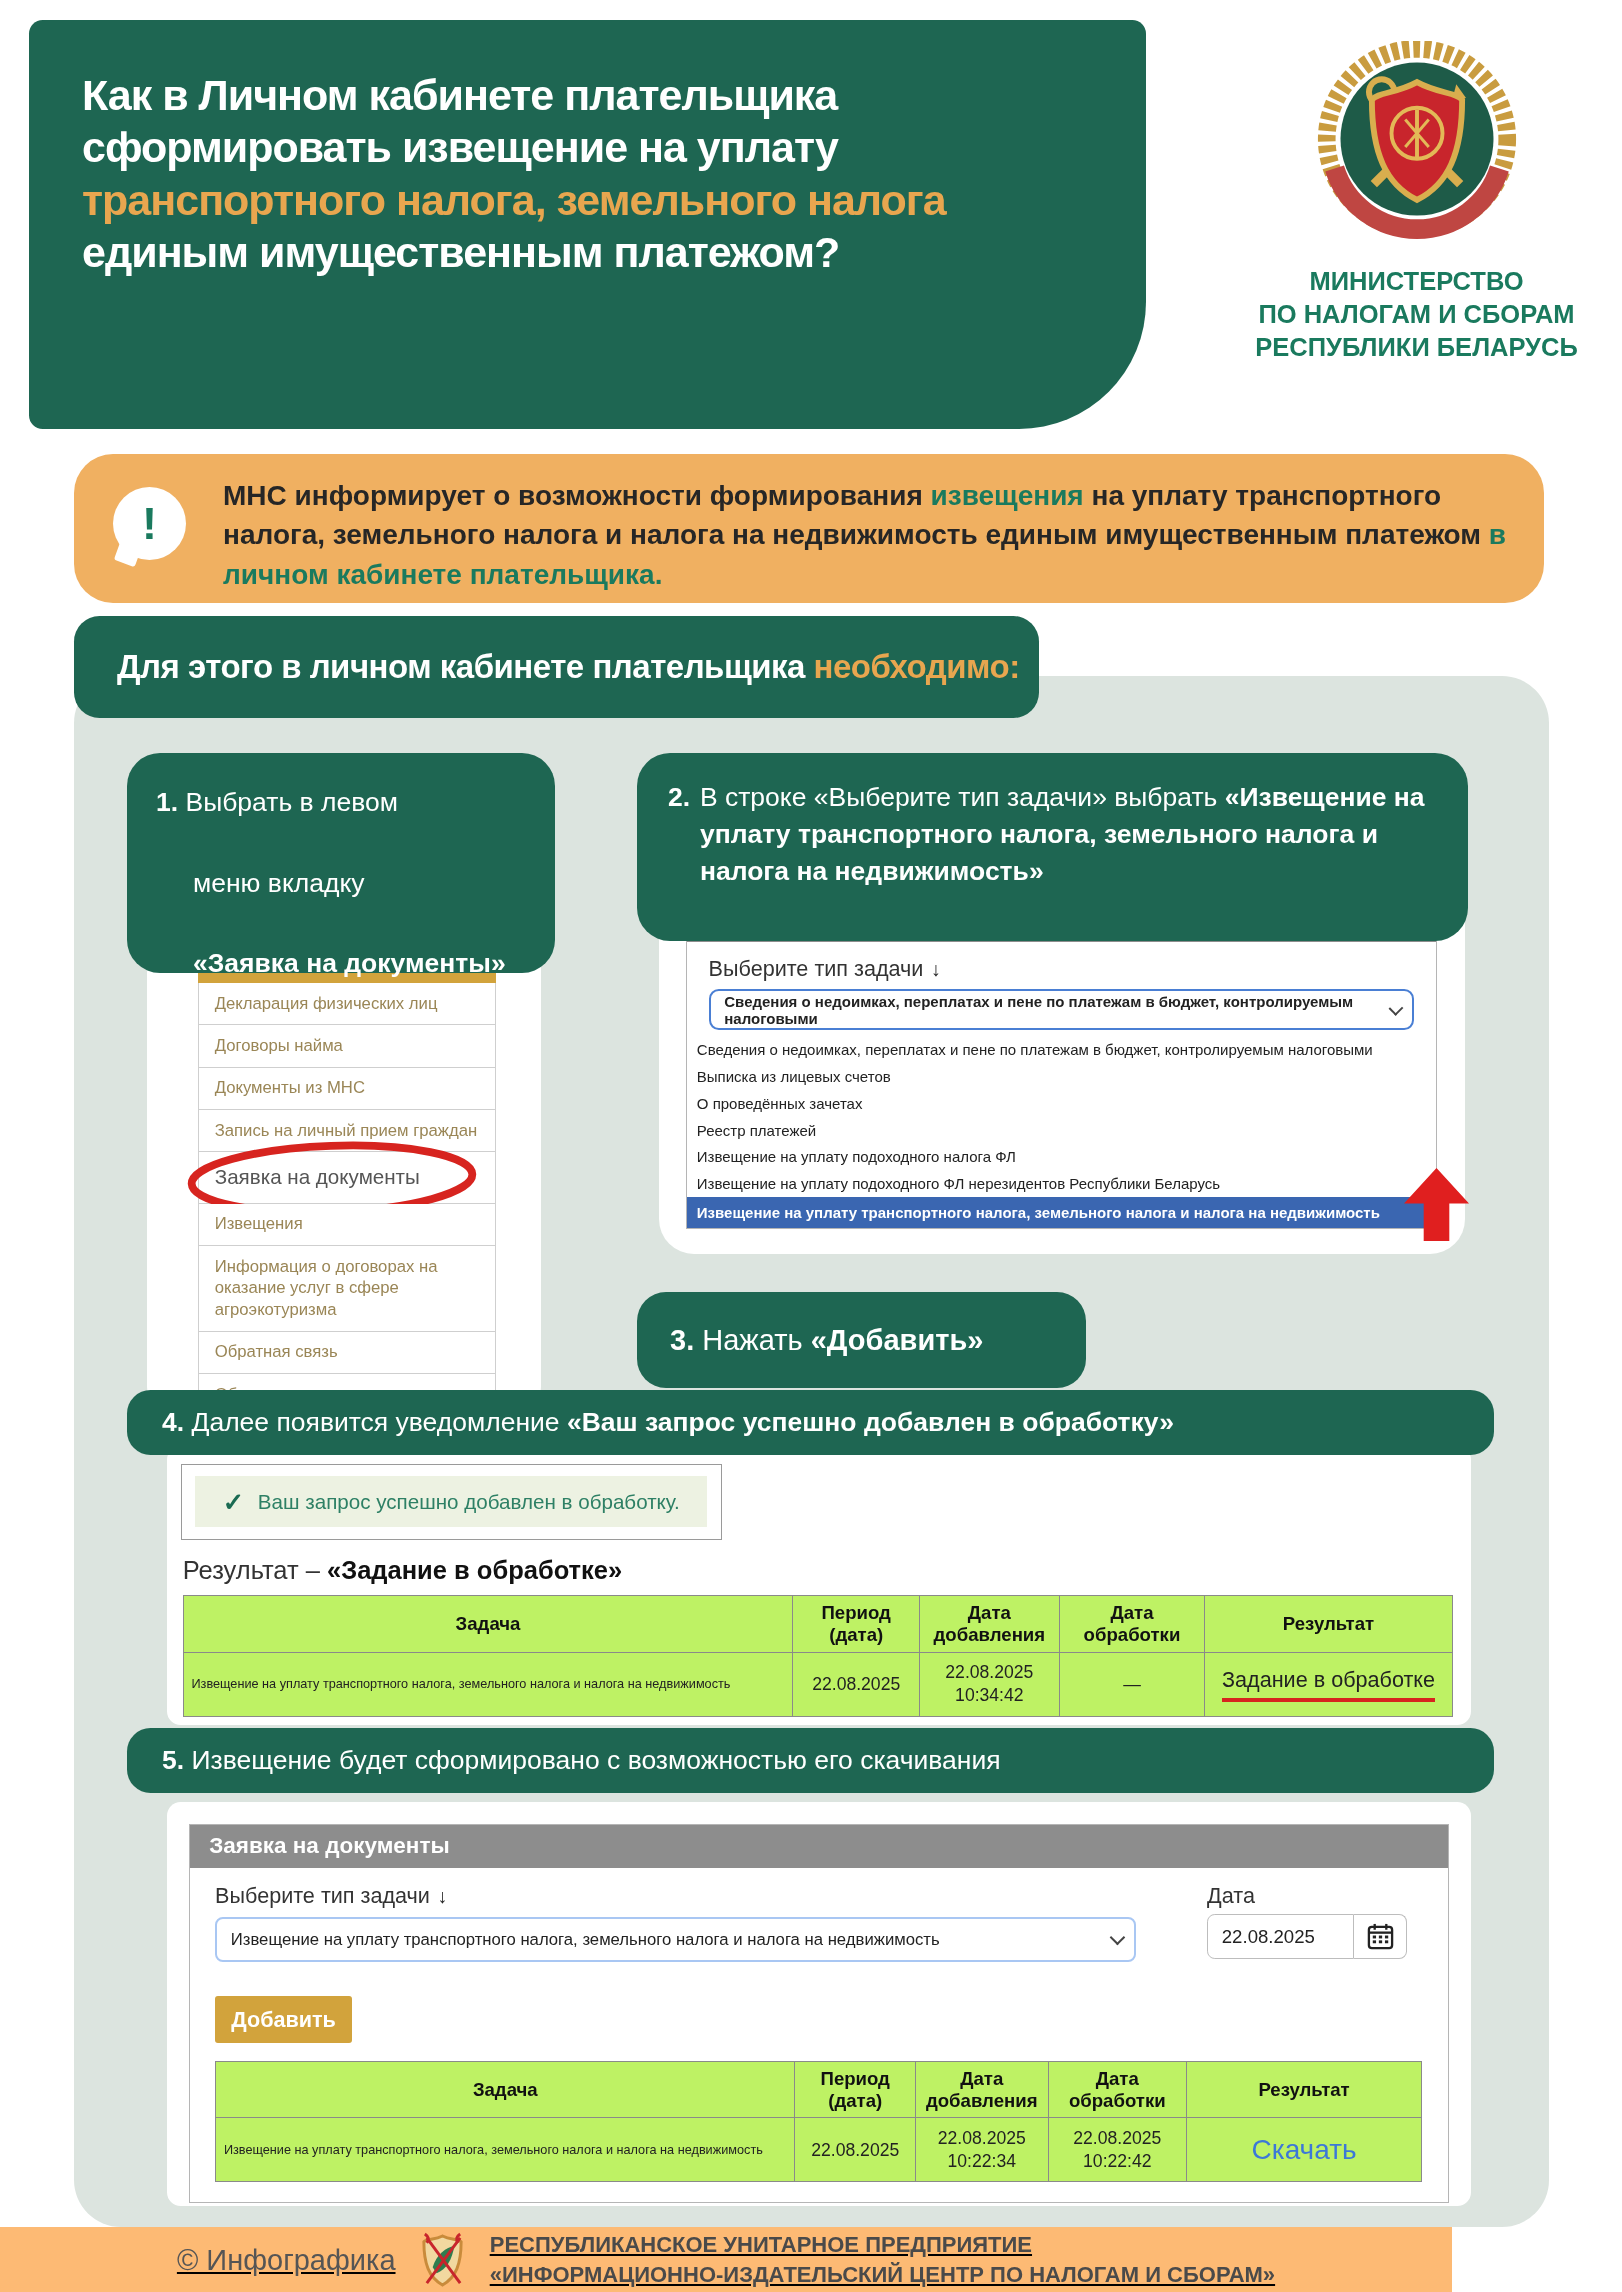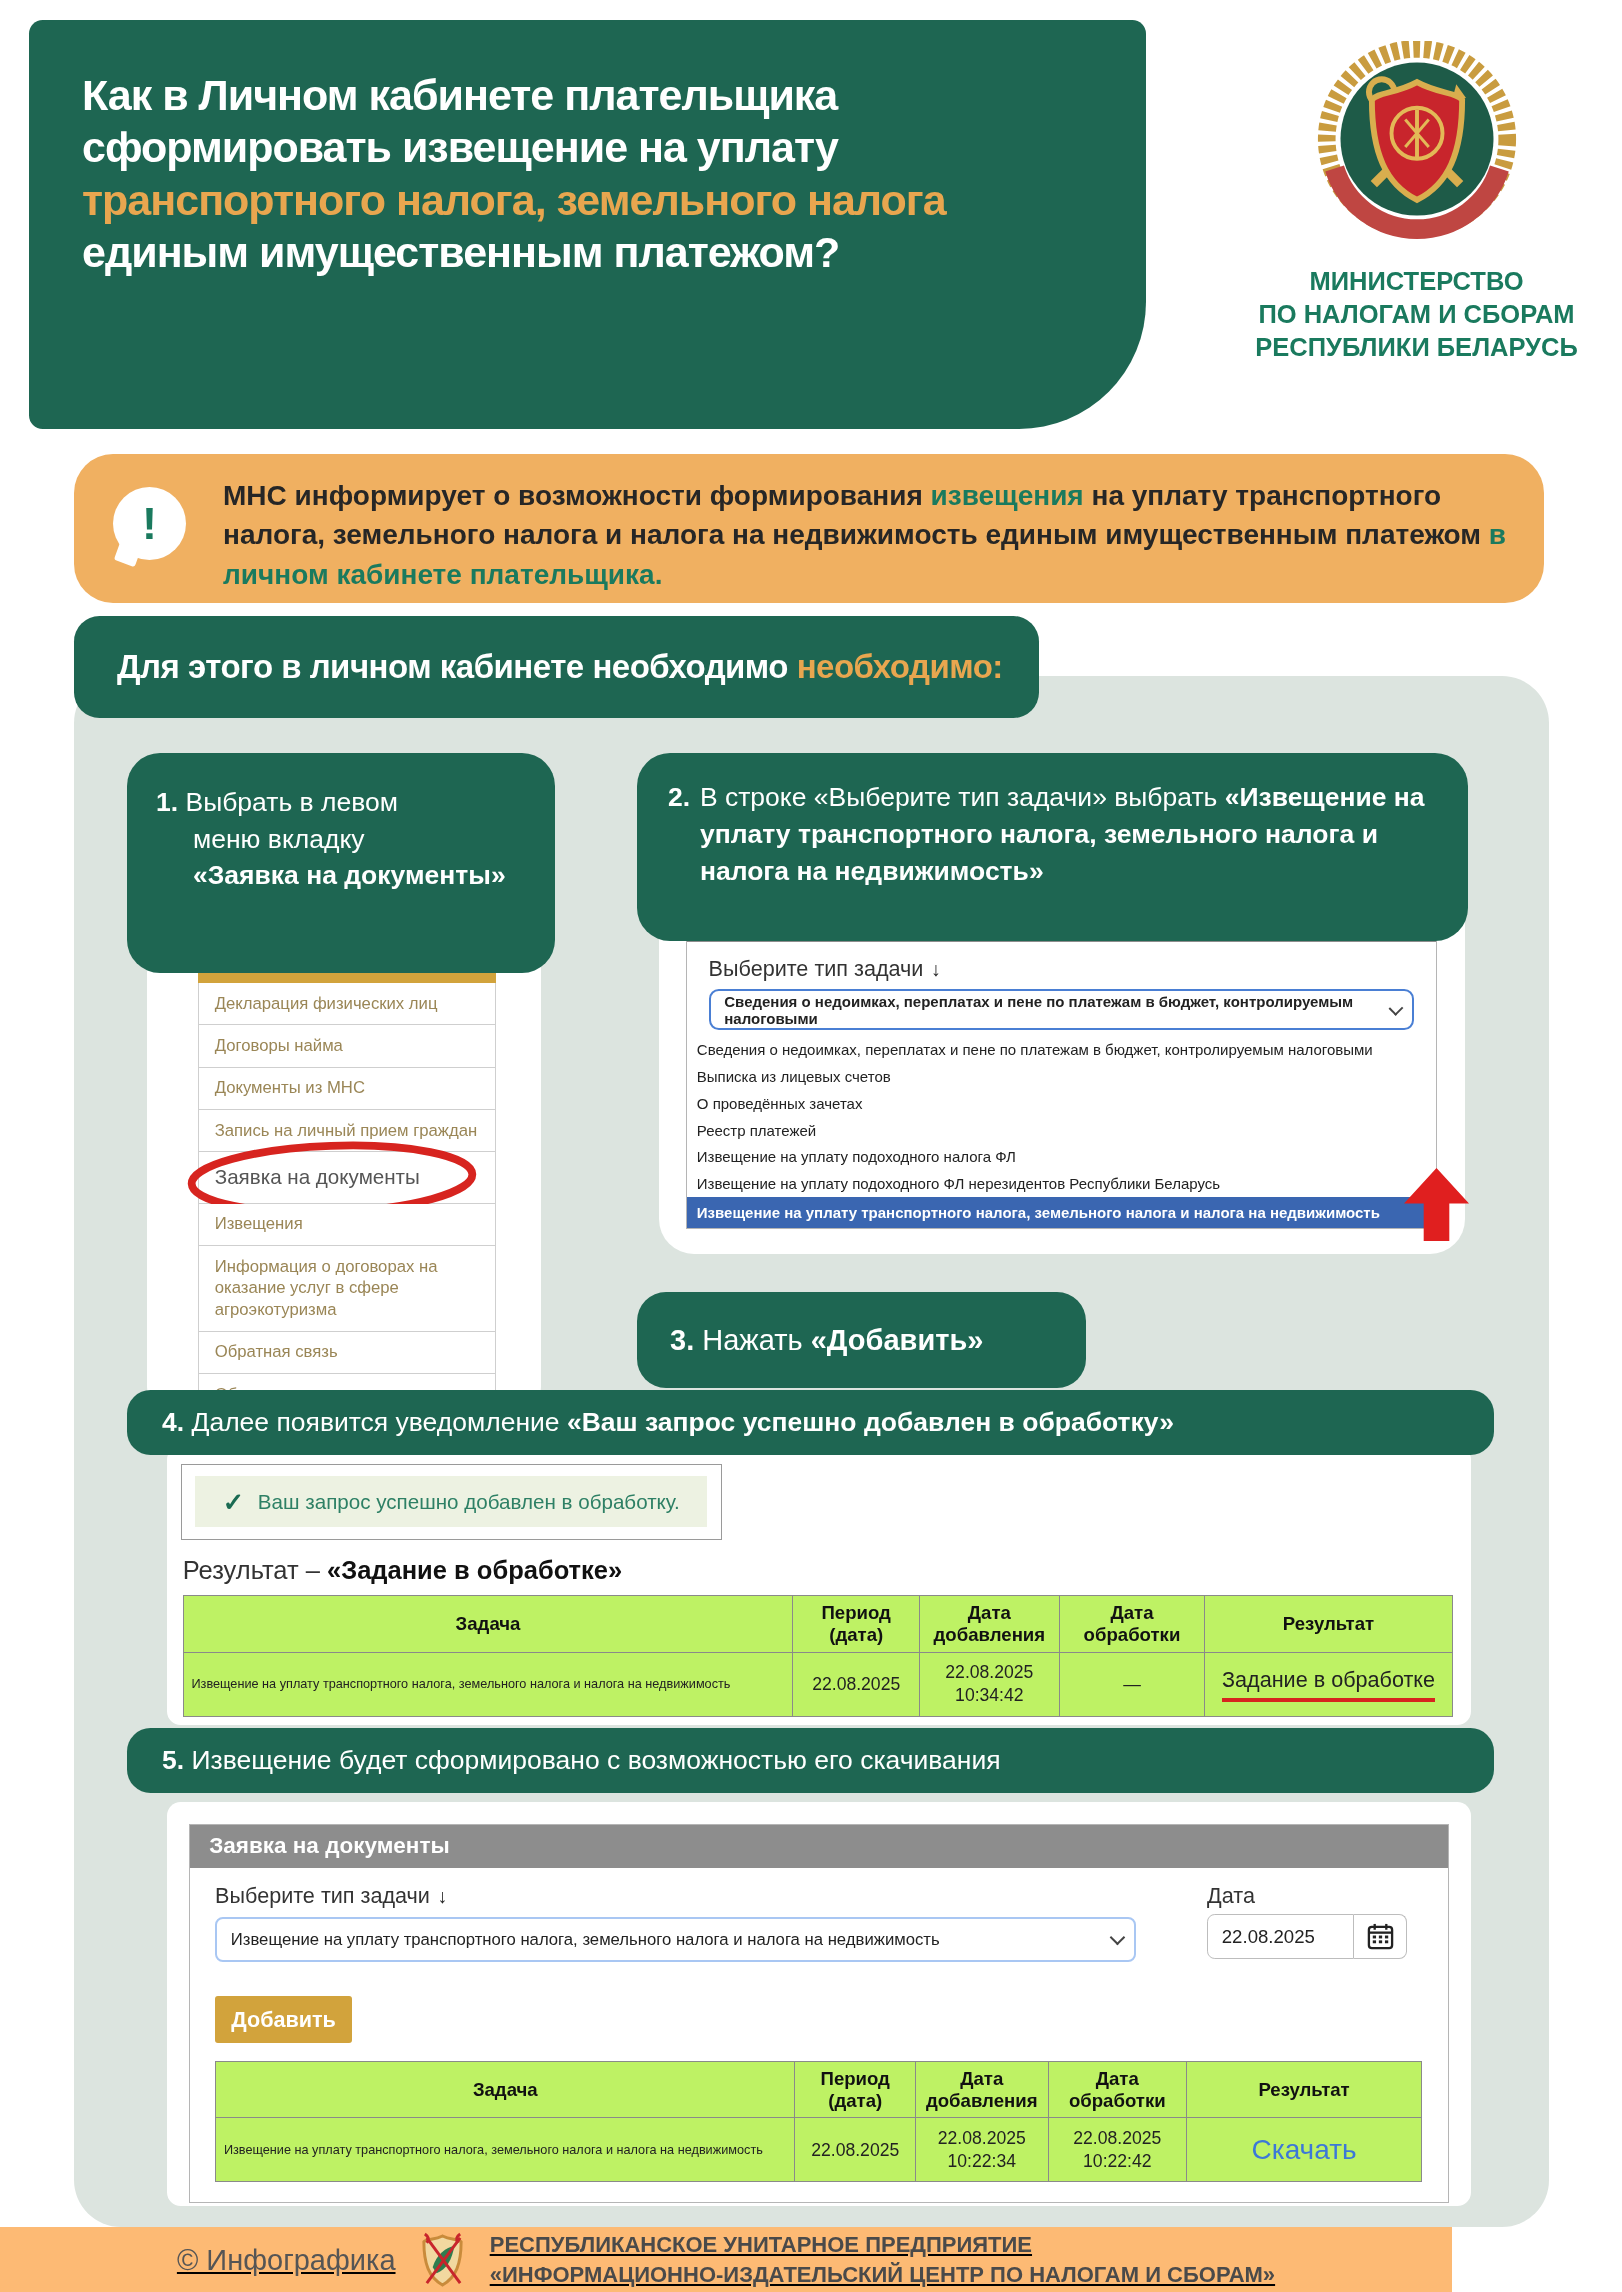--- a/index.html
+++ b/index.html
@@ -34,21 +34,21 @@
   .section-bar { position:absolute; left:74px; top:616px; width:965px; height:102px; background:#1E6652;
     border-radius:25.5px; display:flex; align-items:center; padding-left:43px; z-index:3;
     font-size:33px; font-weight:bold; color:#ffffff; letter-spacing:-0.5px; }
   .section-bar .accent { color:#E8A64F; white-space:pre; }
 
   
   .step-box { position:absolute; background:#1E6652; color:#ffffff; z-index:4; }
   .step-num { font-weight:bold; }
   #step1 { left:127px; top:753px; width:428px; height:220px; border-radius:33px; padding:31px 15.7px 0 29px;
     font-size:26.5px; line-height:1.38; }
-  #step1 .indent { padding-left:37px; }
+  #step1 .indent { padding-left:37px;margin-top:44px; }
   #step2 { left:637px; top:753px; width:831px; height:188px; border-radius:33px; padding:25.5px 25.5px 0 31px;
     font-size:26.5px; line-height:1.4; display:flex; }
   #step2 .step-num { margin-right:9.8px; }
   #step3 { left:637px; top:1292px; width:449px; height:96px; border-radius:29px; display:flex;
     align-items:center; padding-left:33px; font-size:29px; }
   .bar-step { position:absolute; left:127px; background:#1E6652; color:#ffffff; z-index:4;
     border-radius:23.5px; display:flex; align-items:center; padding-left:35px; font-size:26.5px; }
   #step4 { top:1390px; width:1367px; height:65px; }
   #step5 { top:1728px; width:1367px; height:65px; }
   .ws { white-space:pre; }
@@ -172,21 +172,21 @@
   <div class="banner">
     <div class="banner-icon">
       <span class="banner-excl">!</span>
     </div>
     <div class="banner-text"><span>МНС информирует о возможности формирования </span><span class="grn">извещения</span><span> на уплату транспортного налога, земельного налога и налога на недвижимость единым имущественным платежом </span><span class="grn">в личном кабинете плательщика.</span></div>
   </div>
 
   <div class="main-panel"></div>
 
   <div class="section-bar">
-    <span class="ws">Для этого в личном кабинете необходимо </span>
+    <span class="ws">Для этого в личном кабинете плательщика </span>
     <span class="accent">необходимо:</span>
   </div>
 
   <div id="step1" class="step-box">
     <div><span class="step-num">1.</span><span class="ws"> Выбрать в левом</span></div>
     <div class="indent">меню вкладку</div>
     <div class="indent step-num">«Заявка на документы»</div>
   </div>
 
   <div id="card1" class="white-card"></div>

